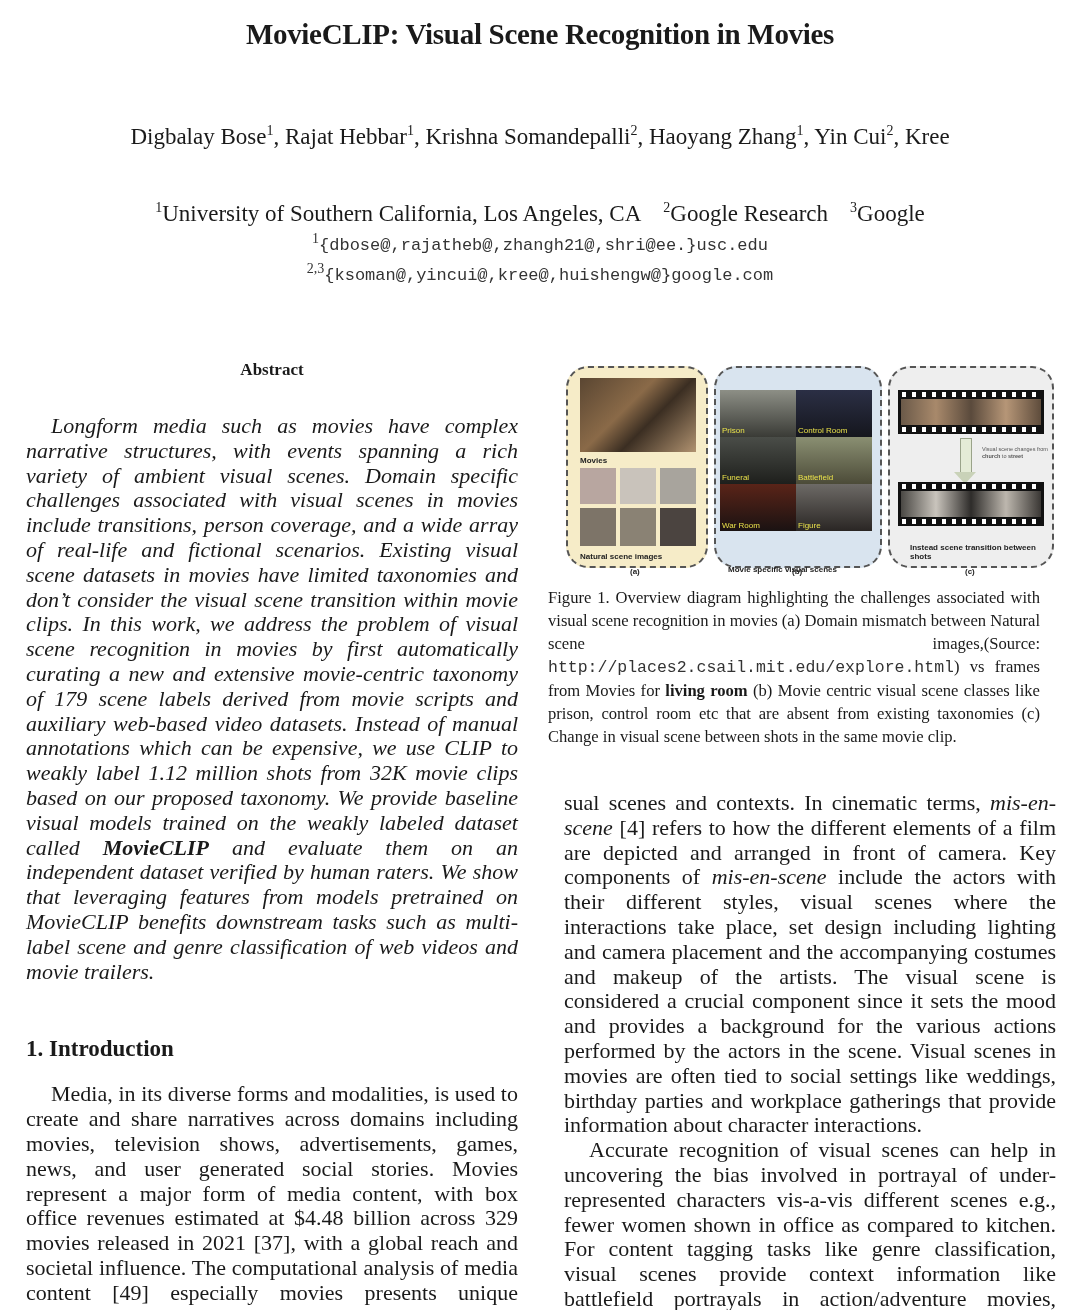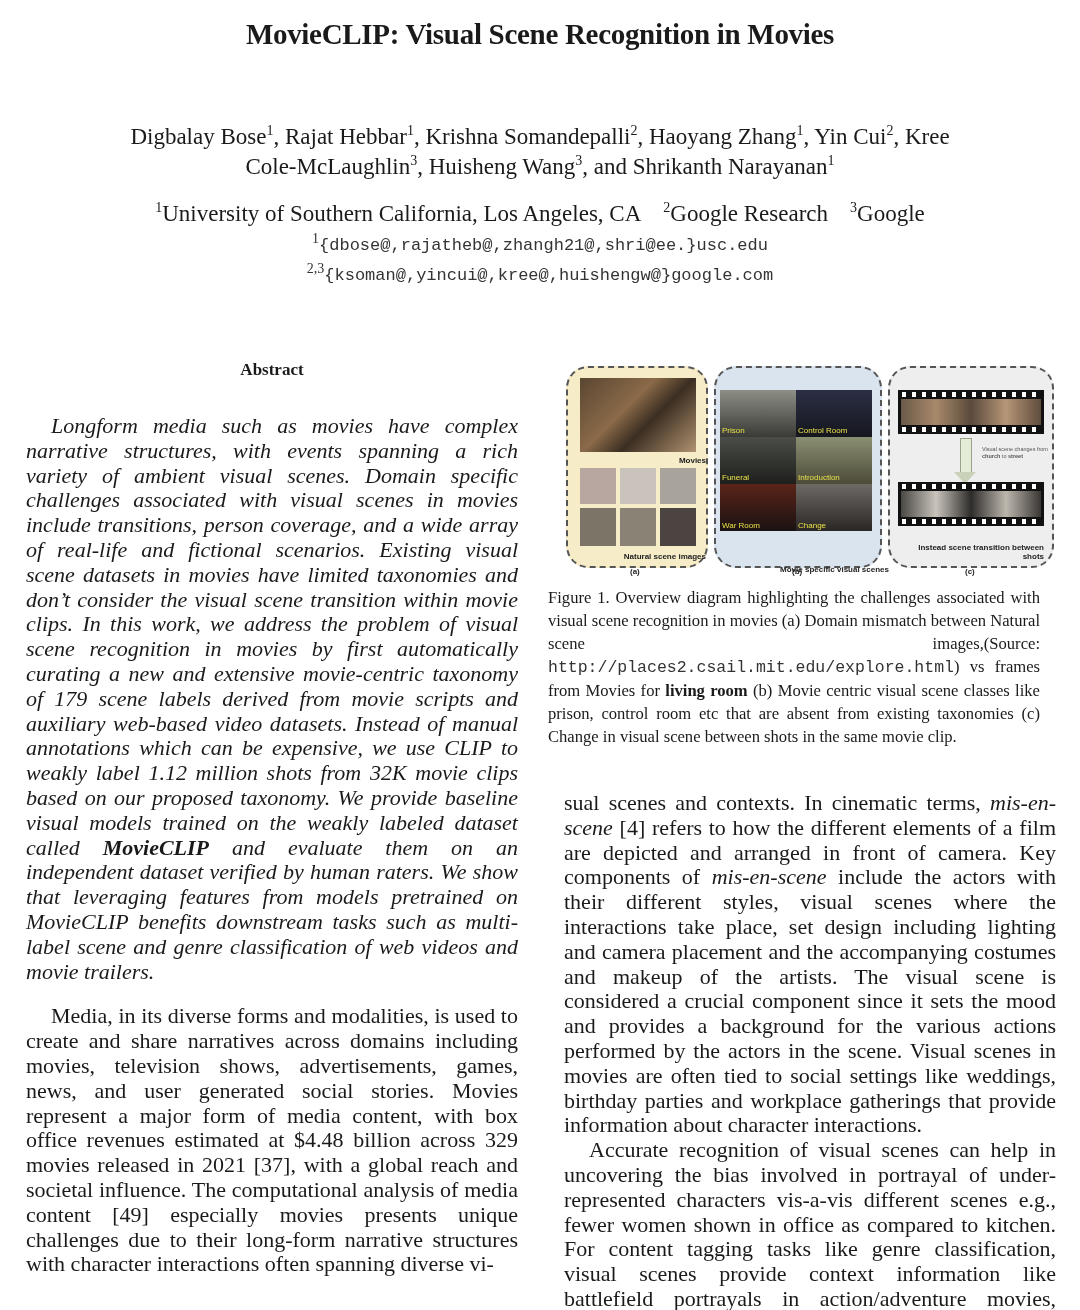--- a/index.html
+++ b/index.html
@@ -25,21 +25,21 @@
   .section-head { font-weight:bold; font-size:23px; margin:0; }
   .mono { font-family:"Liberation Mono","DejaVu Sans Mono",monospace; font-size:16.5px; color:#333; }
 
   
   .figure { position:absolute; left:564px; top:364px; width:492px; height:218px; }
   .panel { position:absolute; top:2px; height:198px; border:2px dashed #555; border-radius:22px; }
   .panel-a { left:2px; width:138px; background:#f6ecc8; }
   .panel-b { left:150px; width:164px; background:#d9e4ef; }
   .panel-c { left:324px; width:162px; background:#eeeeee; }
   .img { position:absolute; background:#3c3a36; }
-  .lbl { position:absolute; font-family:"Liberation Sans","DejaVu Sans",sans-serif; font-weight:bold; font-size:8px; color:#222; text-align:right; }
+  .lbl { position:absolute; font-family:"Liberation Sans","DejaVu Sans",sans-serif; font-weight:bold; font-size:8px; color:#222; text-align:left;padding-left:12px; }
   .scene-lbl { position:absolute; font-family:"Liberation Sans",sans-serif; font-weight:normal; font-size:8px; color:#e8e04a; }
   .sub { position:absolute; top:203px; font-family:"Liberation Sans",sans-serif; font-weight:bold; font-size:8px; color:#222; }
   .film { position:absolute; left:8px; width:146px; height:44px; background:#111; }
   .film .holes { position:absolute; left:4px; right:4px; height:5px;
                  background:repeating-linear-gradient(90deg,#fff 0 4px,transparent 4px 10px); }
   .film .frame { position:absolute; top:9px; bottom:9px; left:3px; right:3px; background:linear-gradient(90deg,#6b5a49,#a8896b,#5a4a3c,#b69677,#5e4c3c); }
   .arrow-body { position:absolute; left:70px; top:70px; width:10px; height:34px; background:#e4ebd6; border:1px solid #9aa38a; }
   .arrow-head { position:absolute; left:64px; top:104px; width:0; height:0; border-left:11px solid transparent; border-right:11px solid transparent; border-top:12px solid #c9d2b8; }
   .note { position:absolute; left:92px; top:78px; width:66px; font-family:"Liberation Sans",sans-serif; font-size:5.5px; color:#555; line-height:7px; }
 
@@ -47,38 +47,36 @@
 </style>
 </head>
 <body>
 
 <div class="title">MovieCLIP: Visual Scene Recognition in Movies</div>
 
 <div class="authors">
   <div>
     <span>Digbalay Bose</span><sup>1</sup><span>, </span><span>Rajat Hebbar</span><sup>1</sup><span>, </span><span>Krishna Somandepalli</span><sup>2</sup><span>, </span><span>Haoyang Zhang</span><sup>1</sup><span>, </span><span>Yin Cui</span><sup>2</sup><span>, </span><span>Kree</span>
   </div>
-  <div>
-    <span>Cole-McLaughlin</span><sup>3</sup><span>, </span><span>Huisheng Wang</span><sup>3</sup><span>, and </span><span>Shrikanth Narayanan</span><sup>1</sup>
-  </div>
 </div>
 
 <div class="affil">
   <sup>1</sup><span>University of Southern California, Los Angeles, CA</span><span class="gap"></span><sup>2</sup><span>Google Research</span><span class="gap"></span><sup>3</sup><span>Google</span>
 </div>
 <div class="email" style="top:236px;">
   <sup>1</sup><span>{dbose@,rajatheb@,zhangh21@,shri@ee.}usc.edu</span>
 </div>
 <div class="email" style="top:266px;text-align:center;">
   <sup>2,3</sup><span>{ksoman@,yincui@,kree@,huishengw@}google.com</span>
 </div>
 
 <div class="col-left">
   <h2 class="abstract-head">Abstract</h2>
   <p class="para indent italic"><span>Longform media such as movies have complex narrative structures, with events spanning a rich variety of ambient visual scenes. Domain specific challenges associated with visual scenes in movies include transitions, person coverage, and a wide array of real-life and fictional scenarios. Existing visual scene datasets in movies have limited taxonomies and don’t consider the visual scene transition within movie clips. In this work, we address the problem of visual scene recognition in movies by first automatically curating a new and extensive movie-centric taxonomy of 179 scene labels derived from movie scripts and auxiliary web-based video datasets. Instead of manual annotations which can be expensive, we use CLIP to weakly label 1.12 million shots from 32K movie clips based on our proposed taxonomy. We provide baseline visual models trained on the weakly labeled dataset called </span><b>MovieCLIP</b><span> and evaluate them on an independent dataset verified by human raters. We show that leveraging features from models pretrained on MovieCLIP benefits downstream tasks such as multi-label scene and genre classification of web videos and movie trailers.</span></p>
+  <h2 class="section-head" style="margin-top:52px;">1. Introduction</h2>
   <p class="para indent" style="margin-top:20px;">Media, in its diverse forms and modalities, is used to create and share narratives across domains including movies, television shows, advertisements, games, news, and user generated social stories. Movies represent a major form of media content, with box office revenues estimated at $4.48 billion across 329 movies released in 2021 [37], with a global reach and societal influence. The computational analysis of media content [49] especially movies presents unique challenges due to their long-form narrative structures with character interactions often spanning diverse vi-</p>
 </div>
 
 <div class="figure">
   <div class="panel panel-a">
     <div class="img" style="left:12px;top:10px;width:116px;height:74px;background:linear-gradient(135deg,#5a4632,#8a6a48 40%,#3b2e22 60%,#b09270);"></div>
     <div class="lbl" style="left:0;top:88px;width:138px;">Movies</div>
     <div class="img" style="left:12px;top:100px;width:36px;height:36px;background:#b8a6a0;"></div>
     <div class="img" style="left:52px;top:100px;width:36px;height:36px;background:#c9c3bb;"></div>
     <div class="img" style="left:92px;top:100px;width:36px;height:36px;background:#a8a49d;"></div>
@@ -92,23 +90,23 @@
   <div class="panel panel-b">
     <div class="img" style="left:4px;top:22px;width:76px;height:47px;background:linear-gradient(#8d8f86,#3a3b36);"></div>
     <div class="img" style="left:80px;top:22px;width:76px;height:47px;background:linear-gradient(#2b2f45,#15161d);"></div>
     <div class="img" style="left:4px;top:69px;width:76px;height:47px;background:linear-gradient(#4a4d48,#1e1f1c);"></div>
     <div class="img" style="left:80px;top:69px;width:76px;height:47px;background:linear-gradient(#8a8f72,#4c4b38);"></div>
     <div class="img" style="left:4px;top:116px;width:76px;height:47px;background:linear-gradient(#5a2418,#1a1212);"></div>
     <div class="img" style="left:80px;top:116px;width:76px;height:47px;background:linear-gradient(#6d6a66,#2a2624);"></div>
     <div class="scene-lbl" style="left:6px;top:58px;">Prison</div>
     <div class="scene-lbl" style="left:82px;top:58px;">Control Room</div>
     <div class="scene-lbl" style="left:6px;top:105px;">Funeral</div>
-    <div class="scene-lbl" style="left:82px;top:105px;">Introduction</div>
+    <div class="scene-lbl" style="left:82px;top:105px;">Battlefield</div>
     <div class="scene-lbl" style="left:6px;top:153px;">War Room</div>
-    <div class="scene-lbl" style="left:82px;top:153px;">Change</div>
+    <div class="scene-lbl" style="left:82px;top:153px;">Figure</div>
     <div class="lbl" style="left:0;top:197px;width:173px;">Movie specific visual scenes</div>
   </div>
   <div class="sub" style="left:228px;">(b)</div>
 
   <div class="panel panel-c">
     <div class="film" style="top:22px;">
       <div class="holes" style="top:2px;"></div>
         <div class="frame"></div>
         <div class="holes" style="bottom:2px;"></div>
     </div>

